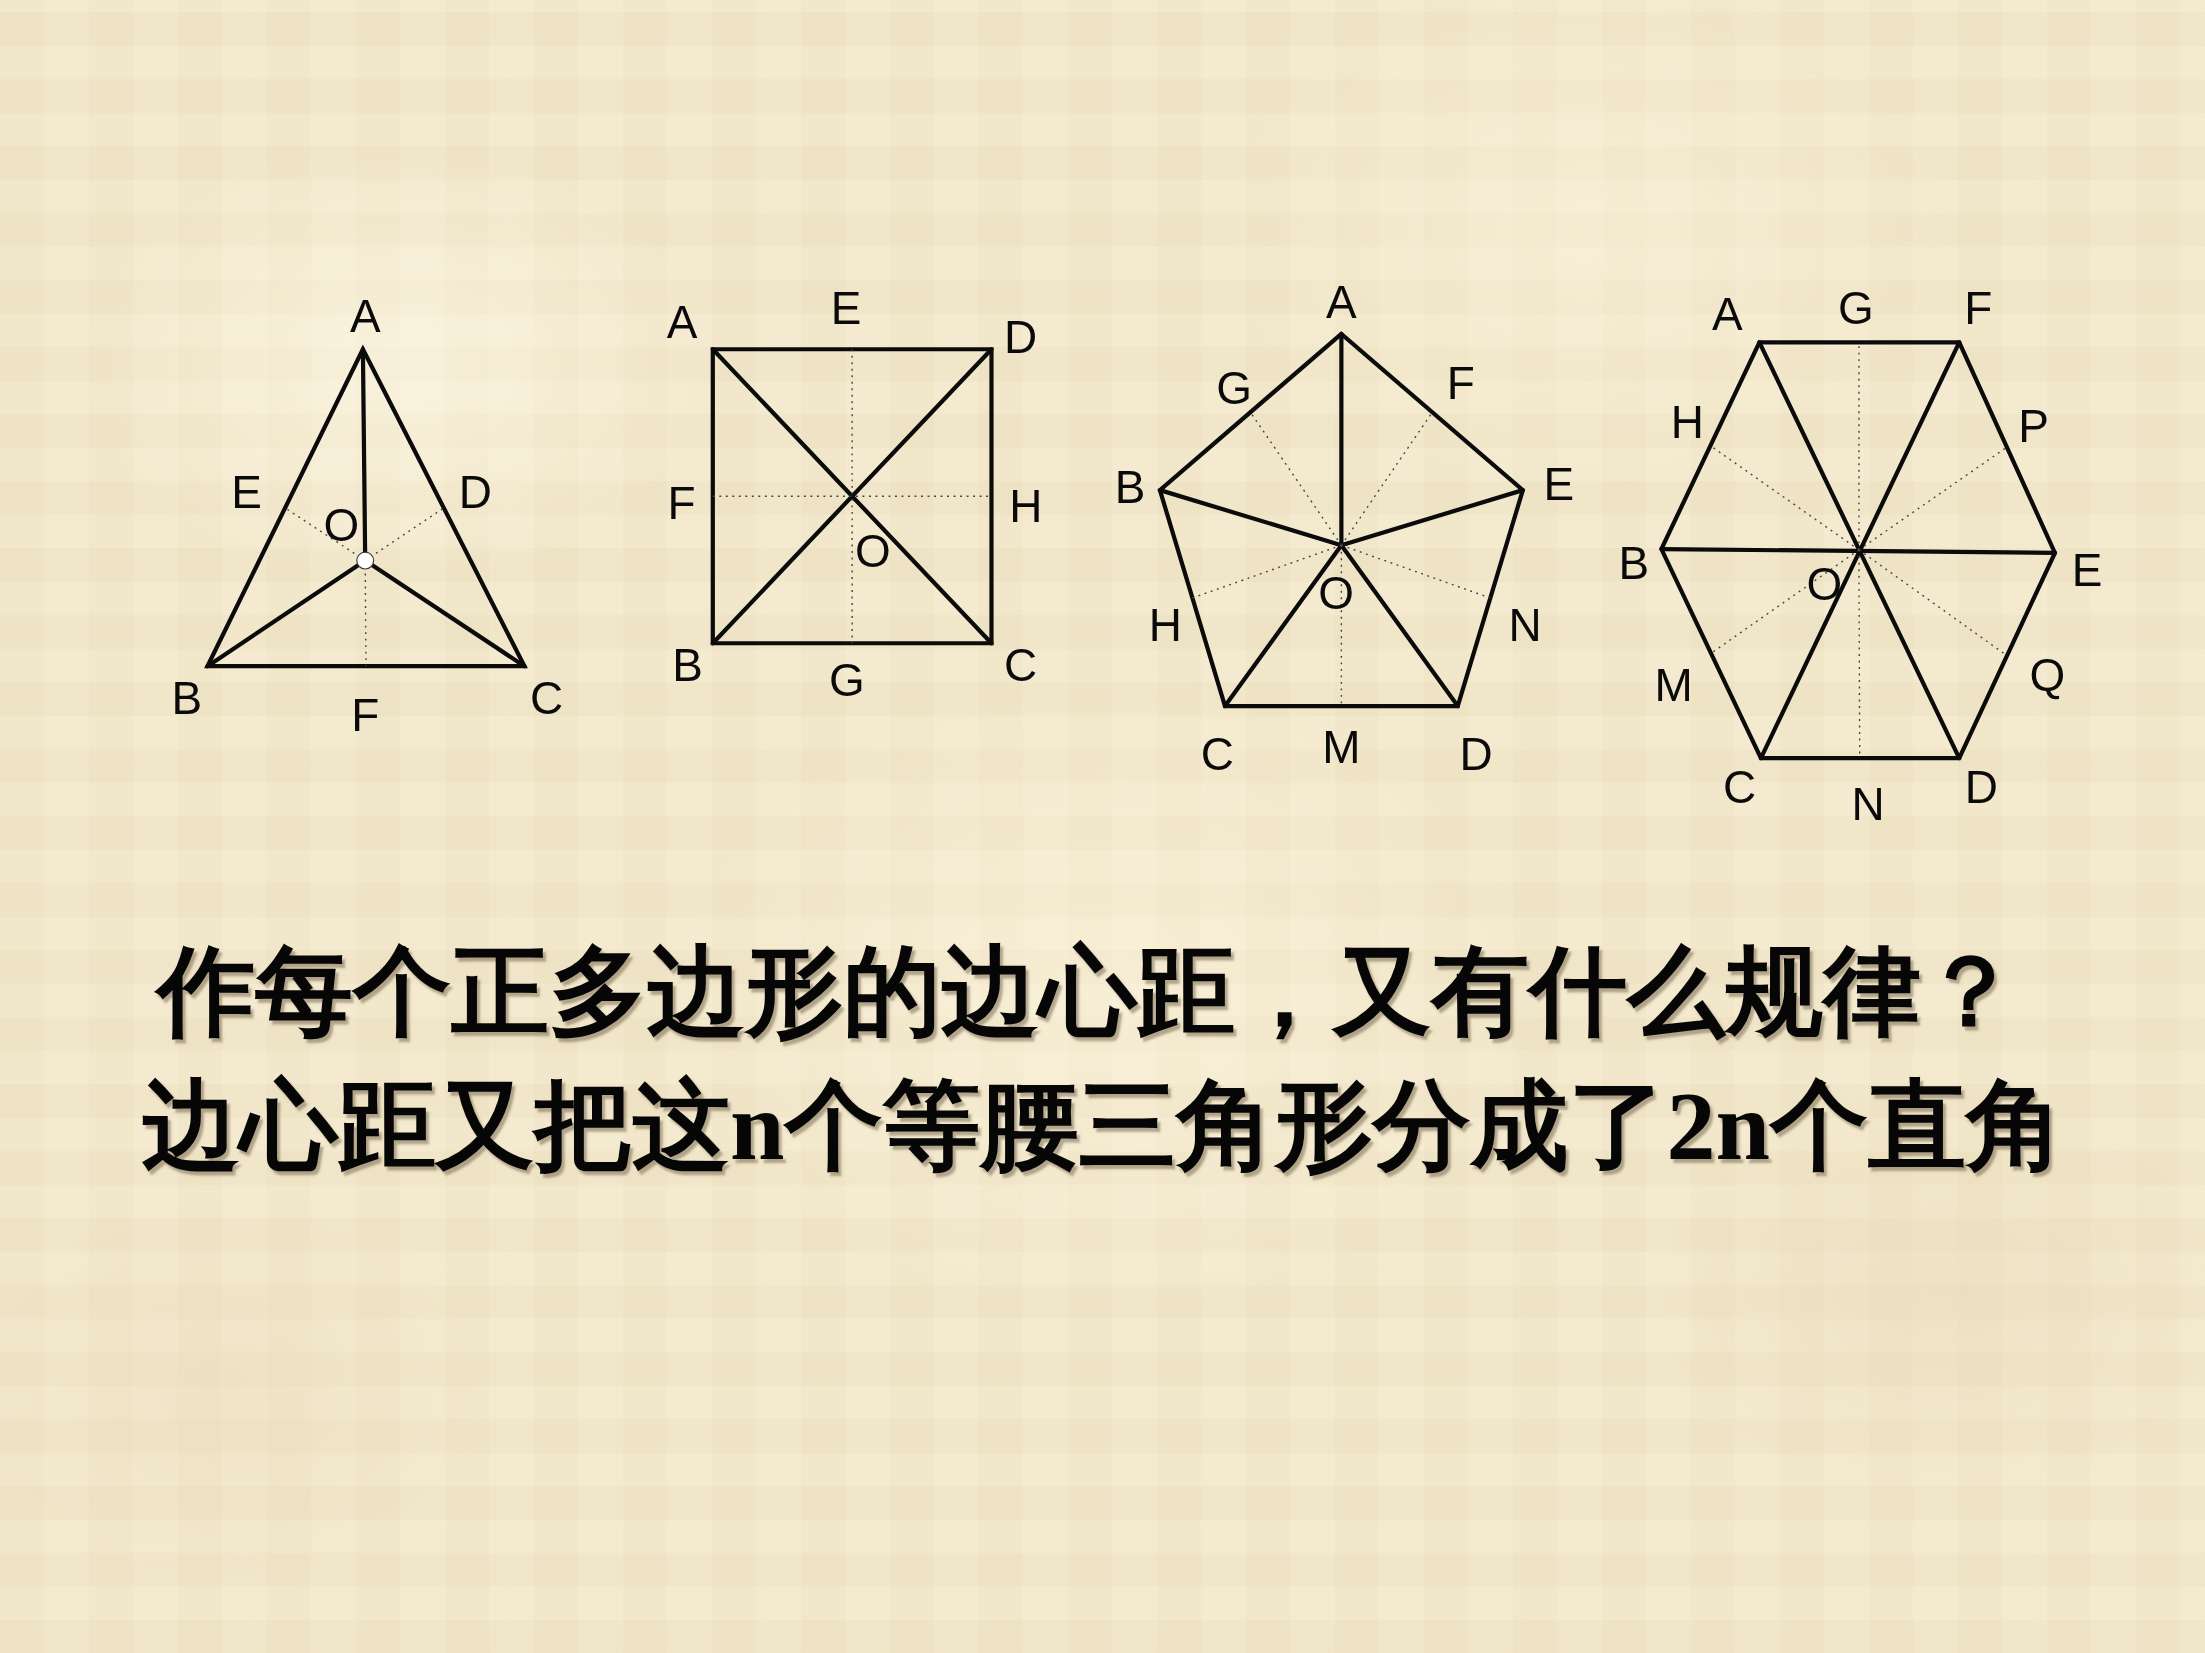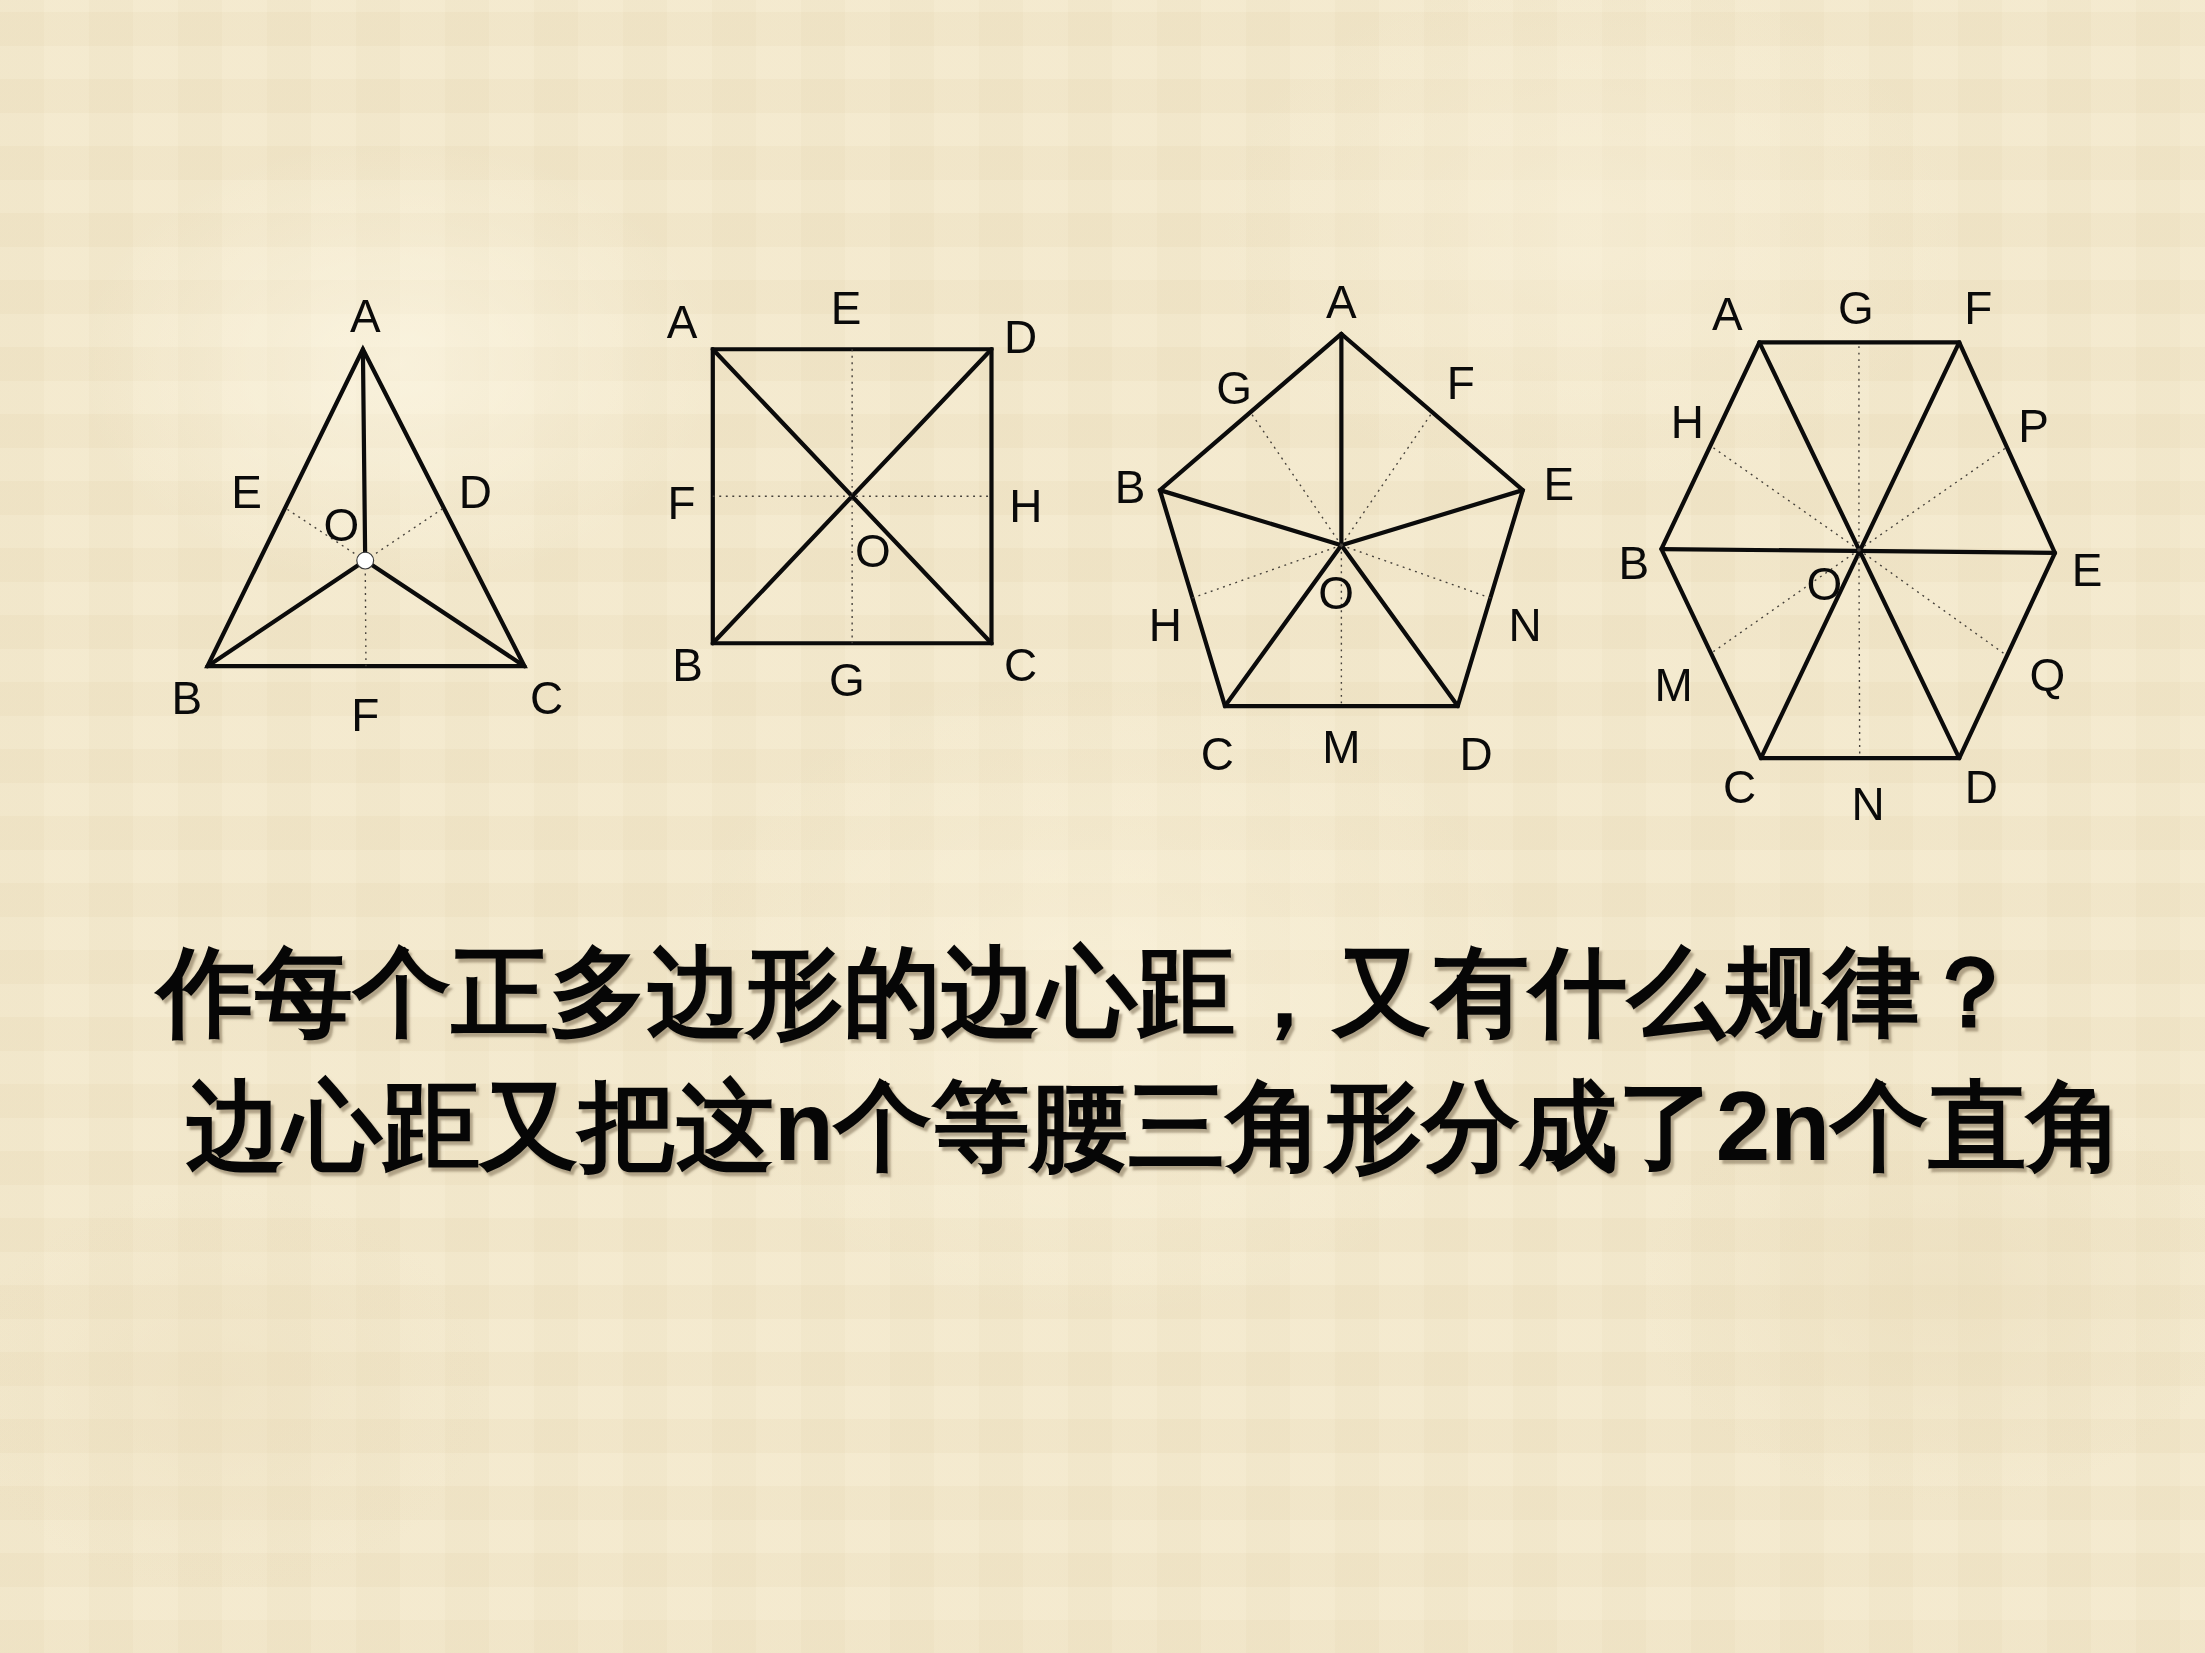--- a/index.html
+++ b/index.html
@@ -16,29 +16,29 @@
       repeating-linear-gradient(0deg, rgba(214,196,158,.07) 0 34px, rgba(255,250,236,.09) 34px 67px),
       repeating-linear-gradient(90deg, rgba(214,196,158,.06) 0 44px, rgba(255,249,232,.08) 44px 89px);
   }
   svg.fig-layer{position:absolute;left:0;top:0;}
   .thick{fill:none;stroke:#0b0b0b;stroke-width:5.5;stroke-linecap:round;stroke-linejoin:miter;}
   .dotted{fill:none;stroke:#45403a;stroke-width:1.8;stroke-dasharray:2.5 6;}
   .center-dot{fill:#ffffff;stroke:#3a3a3a;stroke-width:1.5;}
   .lbl{font-family:"Liberation Sans",sans-serif;font-size:60px;fill:#0a0a0a;text-anchor:middle;dominant-baseline:central;}
   .cn{
     position:absolute;
-    font-family:Liberation Sans, sans-serif;
+    font-family:Liberation Serif, serif;
     font-weight:700;
     font-size:98px;
     color:#060606;
     white-space:nowrap;
     text-shadow:3.1px 3.8px 2.3px rgba(112,96,70,.5);
   }
   .cn-line1{left:157px;top:943px;line-height:98px;}
-  .cn-para{left:142px;top:1072px;line-height:109px;margin-left:44px;}
+  .cn-para{left:142px;top:1072px;line-height:109px;}
 </style>
 </head>
 <body>
 
 <div class="slide" style="background-color: rgb(242, 231, 202);">
 
   <svg class="fig-layer" width="2205" height="1654" viewBox="0 0 2880 2160">
 
     <g>
       <polygon class="thick" points="474,456 271,870 685,870"></polygon>

